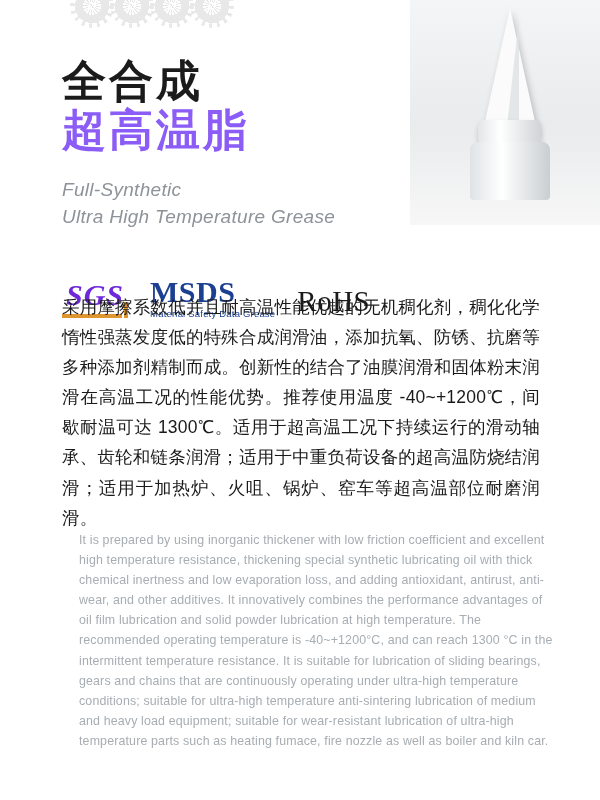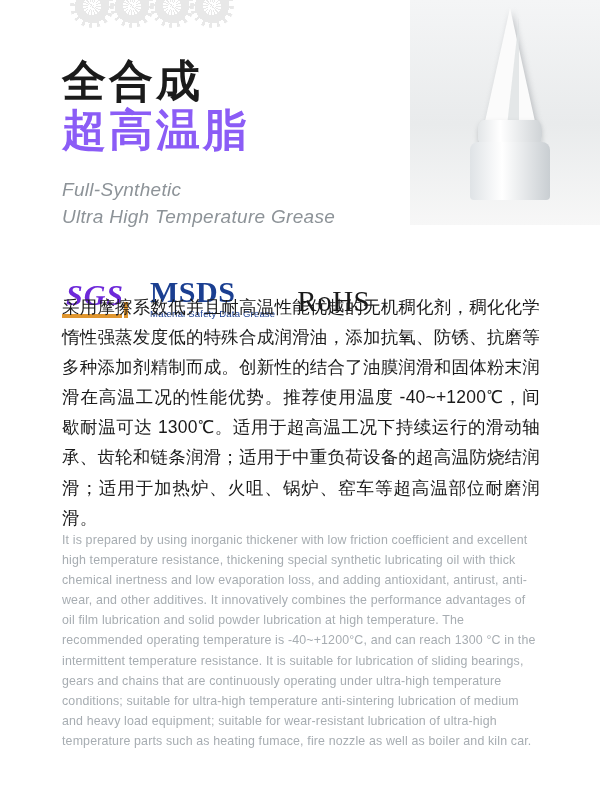--- a/index.html
+++ b/index.html
@@ -209,21 +209,21 @@
     line-height: 1.72;
     color: #1a1a1a;
     text-align: justify;
     letter-spacing: .2px;
   }
 
   
   .body-en {
     position: absolute;
     top: 530px;
-    left: 62px;
+    left: 79px;
     width: 478px;
     font-size: 12.4px;
     line-height: 1.62;
     color: #a7adb2;
     text-align: left;
     letter-spacing: .15px;
   }
 </style>
 </head>
 <body>

